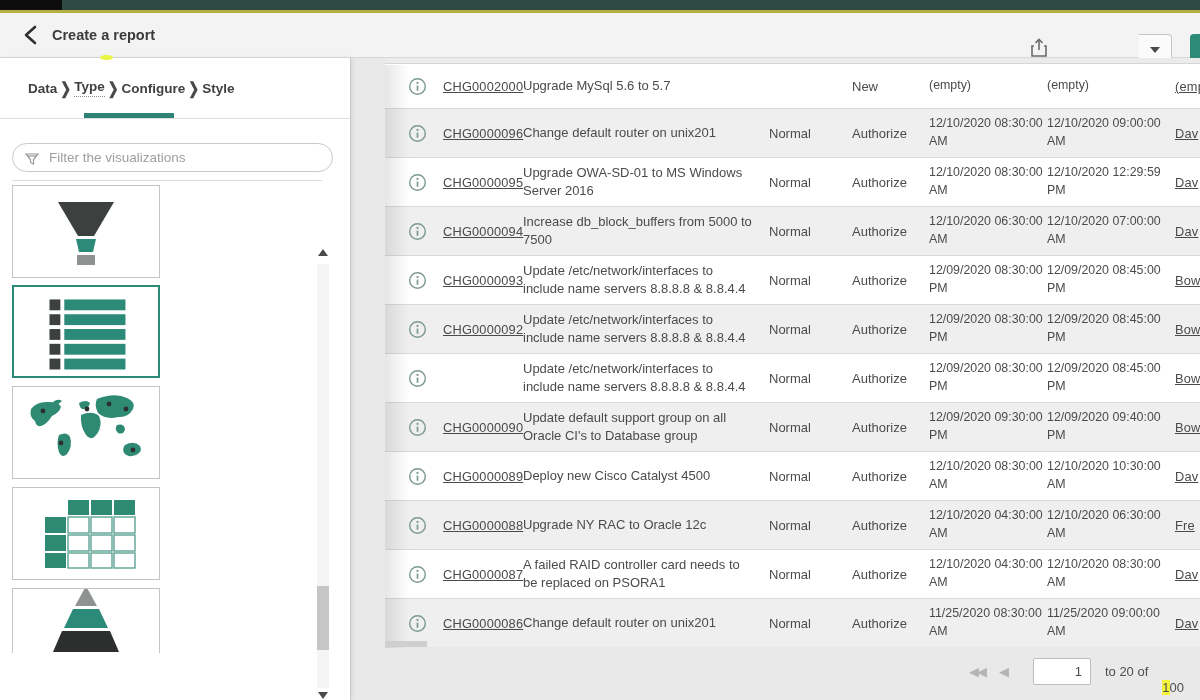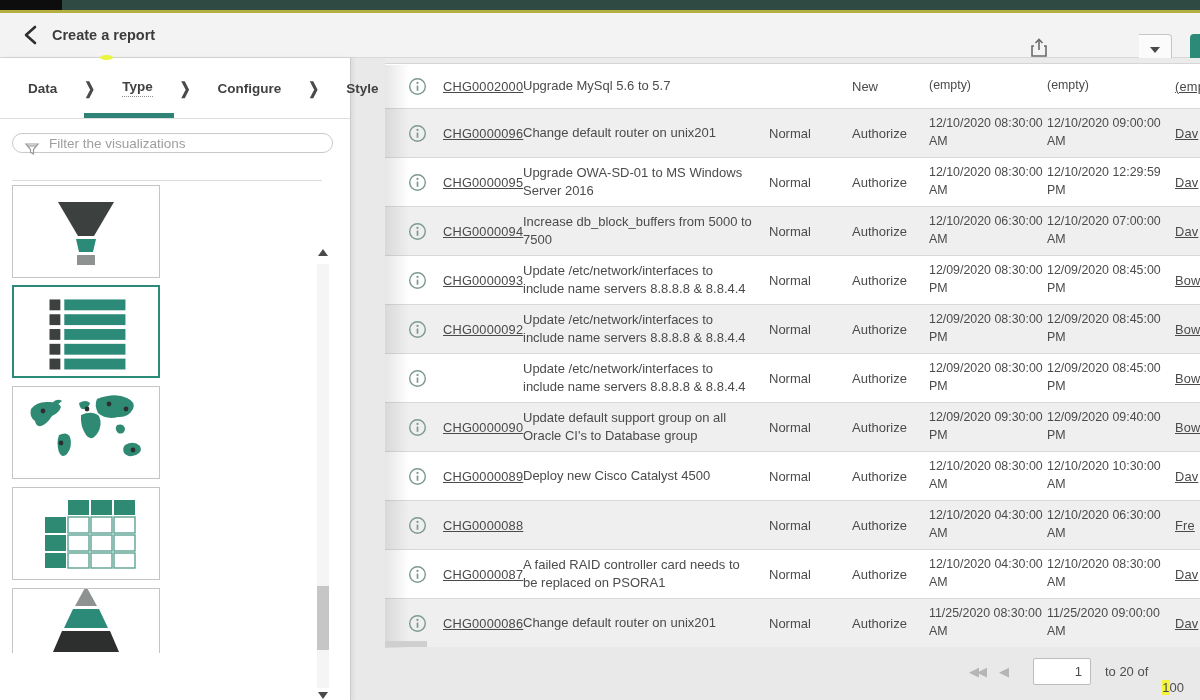--- a/index.html
+++ b/index.html
@@ -22,27 +22,27 @@
   .save-btn { width:61px; height:31px; background:#fbfbfb; border:1px solid #c6c6c6;
     border-radius:4px 0 0 4px; font-size:13px; color:#be185d; display:flex; align-items:center; justify-content:center; cursor:pointer;margin-top:41px; }
   .save-caret-btn { width:33px; height:31px; background:#fbfbfb; border:1px solid #c6c6c6; border-left:none;
     border-radius:0 4px 4px 0; display:flex; align-items:center; justify-content:center; cursor:pointer; }
   .caret-down { width:0; height:0; border-left:5px solid transparent; border-right:5px solid transparent; border-top:6px solid #4a4a4a; }
   .primary-sliver { position:absolute; left:1190px; top:21px; width:26px; height:31px; background:#2b8a78; border-radius:4px; }
   
   .left-panel { position:absolute; top:58px; left:0; width:351px; height:642px; background:#fff;
     border-right:1px solid #c9c9c9; box-shadow:2px 0 4px rgba(0,0,0,0.07); }
   .wizard-steps { position:relative; height:61px; border-bottom:1px solid #dedede;
-    display:flex; align-items:center; padding-left:28px; gap:27px; }
+    display:flex; align-items:center; padding-left:28px; gap:3px; }
   .step { font-size:13.5px; font-weight:700; color:#414141; cursor:pointer; }
   .step.active { border-bottom:1px dotted #8d8d8d; padding-bottom:2px; }
   .step-chevron { color:#4a4a4a; font-size:13px; font-weight:700; transform:scaleY(1.25); }
   .active-underline { position:absolute; left:84px; bottom:0; width:90px; height:5px; background:#2f8276; }
   .click-dot { position:absolute; left:100px; top:-3px; width:13px; height:5px; background:#e9f53e; border-radius:50%; }
-  .filter-wrap { position:absolute; left:12px; top:75px; width:321px; height:20px; }
+  .filter-wrap { position:absolute; left:12px; top:85px; width:321px; height:29px; }
   .filter-input { width:100%; height:100%; border:1px solid #c9c9c9; border-radius:16px;
     padding:0 12px 0 36px; font-size:13.5px; color:#555; font-family:"Liberation Sans",sans-serif; outline:none; background:#fff; }
   .filter-input::placeholder { color:#9e9e9e; }
   .funnel-icon-sm { position:absolute; left:12px; top:8px; }
   .list-divider { position:absolute; left:12px; top:122px; width:310px; height:1px; background:#dcdcdc; }
   .viz-list { position:absolute; left:0; top:123px; width:351px; height:529px; overflow:hidden; }
   .viz-card { position:absolute; left:12px; width:148px; height:93px; background:#fff;
     border:1px solid #c4c4c4; display:flex; align-items:center; justify-content:center; cursor:pointer; }
   .viz-card.selected { border:2px solid #2b8a78; }
   .viz-card.clipped { border-bottom:none; overflow:hidden; }
@@ -451,20 +451,21 @@
     <div class="cell cell-info">
       <svg width="19" height="19" viewBox="0 0 20 20">
         <circle cx="10" cy="10" r="8.2" fill="none" stroke="#7d9a90" stroke-width="1.5"></circle>
         <circle cx="10" cy="6.2" r="1.2" fill="#7d9a90"></circle>
         <line x1="10" y1="9" x2="10" y2="14.5" stroke="#7d9a90" stroke-width="1.8"></line>
       </svg>
     </div>
     <div class="cell cell-number">
           <span class="link">CHG0000088</span>
         </div>
+    <div class="cell cell-desc">Upgrade NY RAC to Oracle 12c</div>
     <div class="cell cell-priority">Normal</div>
     <div class="cell cell-state">Authorize</div>
     <div class="cell cell-start">12/10/2020 04:30:00
 AM</div>
     <div class="cell cell-end">12/10/2020 06:30:00
 AM</div>
     <div class="cell cell-name">
           <span class="link">Fre</span>
         </div>
   </div>

